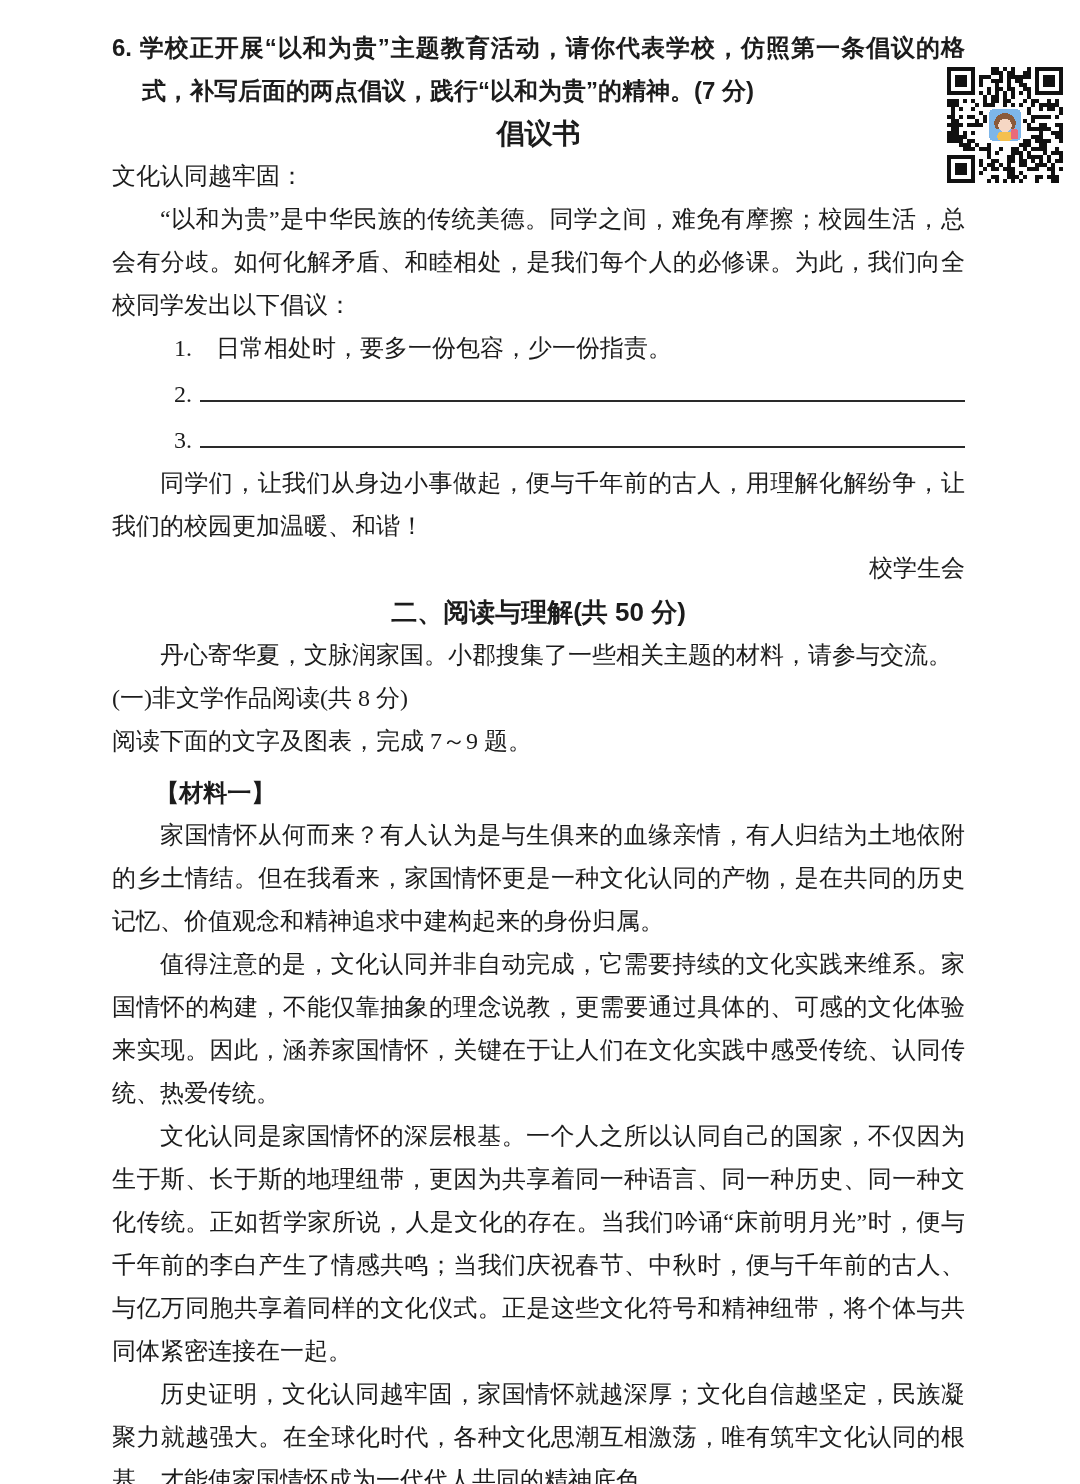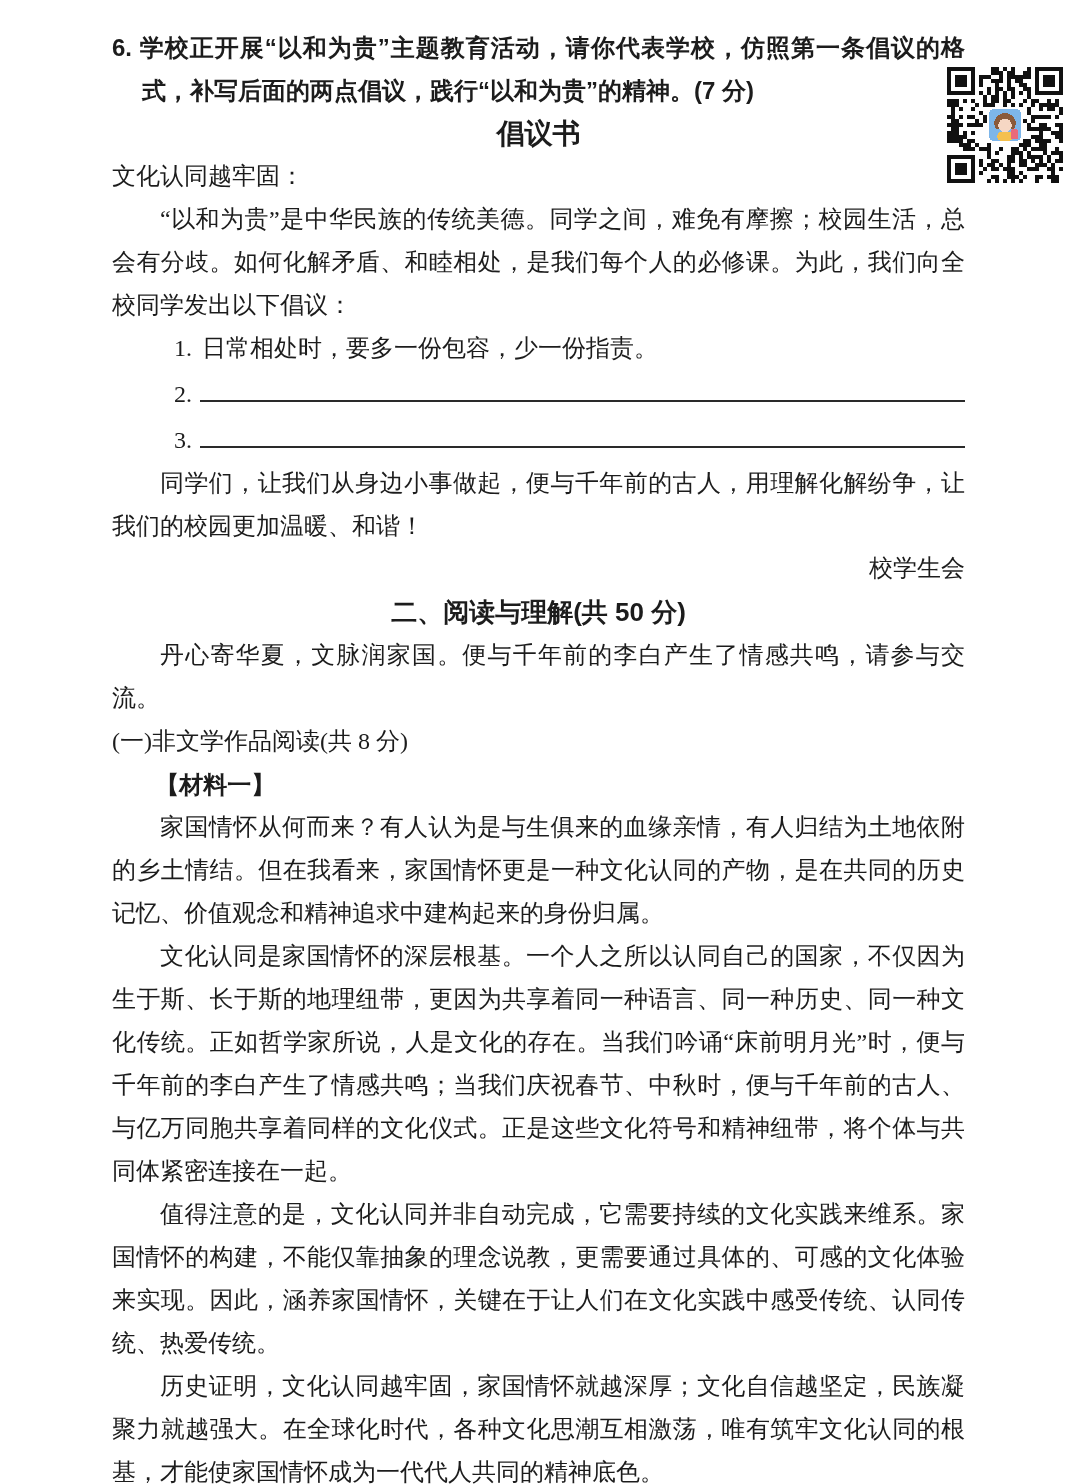--- a/index.html
+++ b/index.html
@@ -10,25 +10,25 @@
     font-family:"Liberation Serif", serif;
     color:#1c1c1c; font-size:24px; line-height:43px;
   }
   .line { text-align:justify; }
   .q6 { font-family:"Liberation Sans", sans-serif; font-weight:bold;
         padding-left:30px; text-indent:-30px; text-align:justify; }
   .prop-title { text-align:center; font-family:"Liberation Sans", sans-serif;
         font-weight:bold; font-size:28px; }
   .indent2 { text-indent:2em; }
   .prop-item { margin-left:62px; display:flex; align-items:baseline; }
-  .prop-item .itext { margin-left:10px; }
+  .prop-item .itext { margin-left:24px; }
   .blank-line { flex:1; border-bottom:2px solid #2a2a2a; height:32px; margin-left:8px; }
   .right { text-align:right;font-family:Liberation Mono, monospace; }
   .sec-heading { font-family:"Liberation Sans", sans-serif; font-weight:bold; font-size:26px;text-align:center; }
-  .mat-label { font-family:"Liberation Sans", sans-serif; font-weight:bold; text-indent:1.8em; }
+  .mat-label { font-family:"Liberation Sans", sans-serif; font-weight:bold; text-indent:1.8em;margin-top:8px; }
   .qr-wrap { position:absolute; left:944px; top:58px; width:122px; height:134px;
              background:#fff; display:flex; align-items:center; justify-content:center; }
   .qr-wrap svg { width:116px; height:116px; }
 </style>
 </head>
 <body>
 
 <div class="page">
 
   <div class="q6">
@@ -52,27 +52,28 @@
     <span>3.</span>
     <span class="blank-line"></span>
   </div>
 
   <div class="line indent2">同学们，让我们从身边小事做起，便与千年前的古人，用理解化解纷争，让我们的校园更加温暖、和谐！</div>
   <div class="right">校学生会</div>
 
   <div class="sec-heading">
     <span>二、阅读与理解</span><span>(共 50 分)</span>
   </div>
-  <div class="line indent2">丹心寄华夏，文脉润家国。便与千年前的李白产生了情感共鸣，请参与交流。</div>
+  <div class="line indent2">丹心寄华夏，文脉润家国。小郡搜集了一些相关主题的材料，请参与交流。</div>
   <div class="line">(一)非文学作品阅读(共 8 分)</div>
+  <div class="line">阅读下面的文字及图表，完成 7～9 题。</div>
 
   <div class="mat-label">【材料一】</div>
   <div class="line indent2">家国情怀从何而来？有人认为是与生俱来的血缘亲情，有人归结为土地依附的乡土情结。但在我看来，家国情怀更是一种文化认同的产物，是在共同的历史记忆、价值观念和精神追求中建构起来的身份归属。</div>
+  <div class="line indent2">值得注意的是，文化认同并非自动完成，它需要持续的文化实践来维系。家国情怀的构建，不能仅靠抽象的理念说教，更需要通过具体的、可感的文化体验来实现。因此，涵养家国情怀，关键在于让人们在文化实践中感受传统、认同传统、热爱传统。</div>
   <div class="line indent2">文化认同是家国情怀的深层根基。一个人之所以认同自己的国家，不仅因为生于斯、长于斯的地理纽带，更因为共享着同一种语言、同一种历史、同一种文化传统。正如哲学家所说，人是文化的存在。当我们吟诵“床前明月光”时，便与千年前的李白产生了情感共鸣；当我们庆祝春节、中秋时，便与千年前的古人、与亿万同胞共享着同样的文化仪式。正是这些文化符号和精神纽带，将个体与共同体紧密连接在一起。</div>
-  <div class="line indent2">值得注意的是，文化认同并非自动完成，它需要持续的文化实践来维系。家国情怀的构建，不能仅靠抽象的理念说教，更需要通过具体的、可感的文化体验来实现。因此，涵养家国情怀，关键在于让人们在文化实践中感受传统、认同传统、热爱传统。</div>
   <div class="line indent2">历史证明，文化认同越牢固，家国情怀就越深厚；文化自信越坚定，民族凝聚力就越强大。在全球化时代，各种文化思潮互相激荡，唯有筑牢文化认同的根基，才能使家国情怀成为一代代人共同的精神底色。</div>
 
   <div class="qr-wrap">
     <svg viewBox="0 0 29 29" shape-rendering="crispEdges">
       <rect x="0" y="0" width="29" height="29" fill="#ffffff"></rect>
       <g fill="#111111">
         <rect x="0" y="0" width="7" height="7"></rect>
           <rect x="22" y="0" width="7" height="7"></rect>
           <rect x="0" y="22" width="7" height="7"></rect>
       </g>

